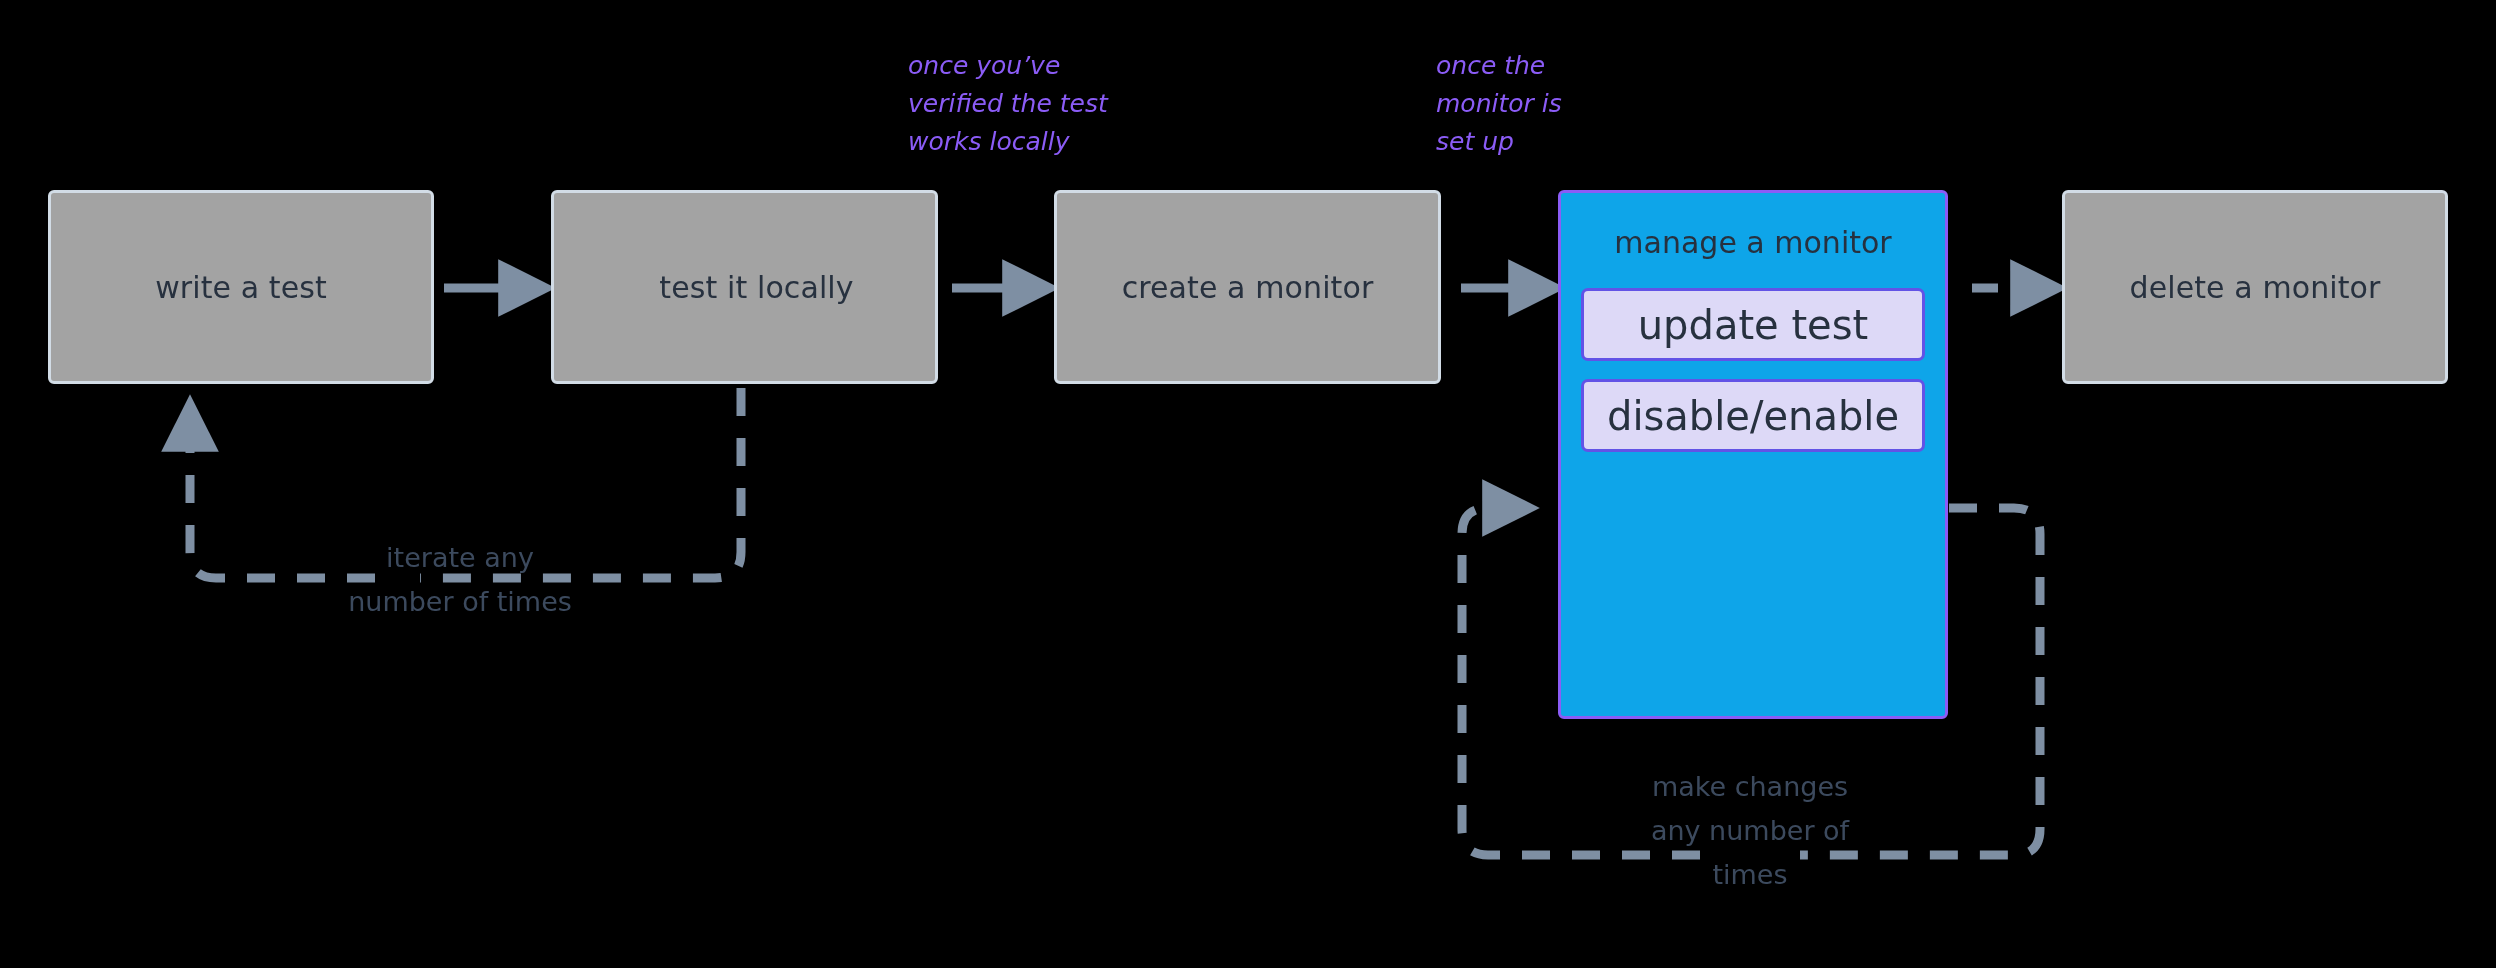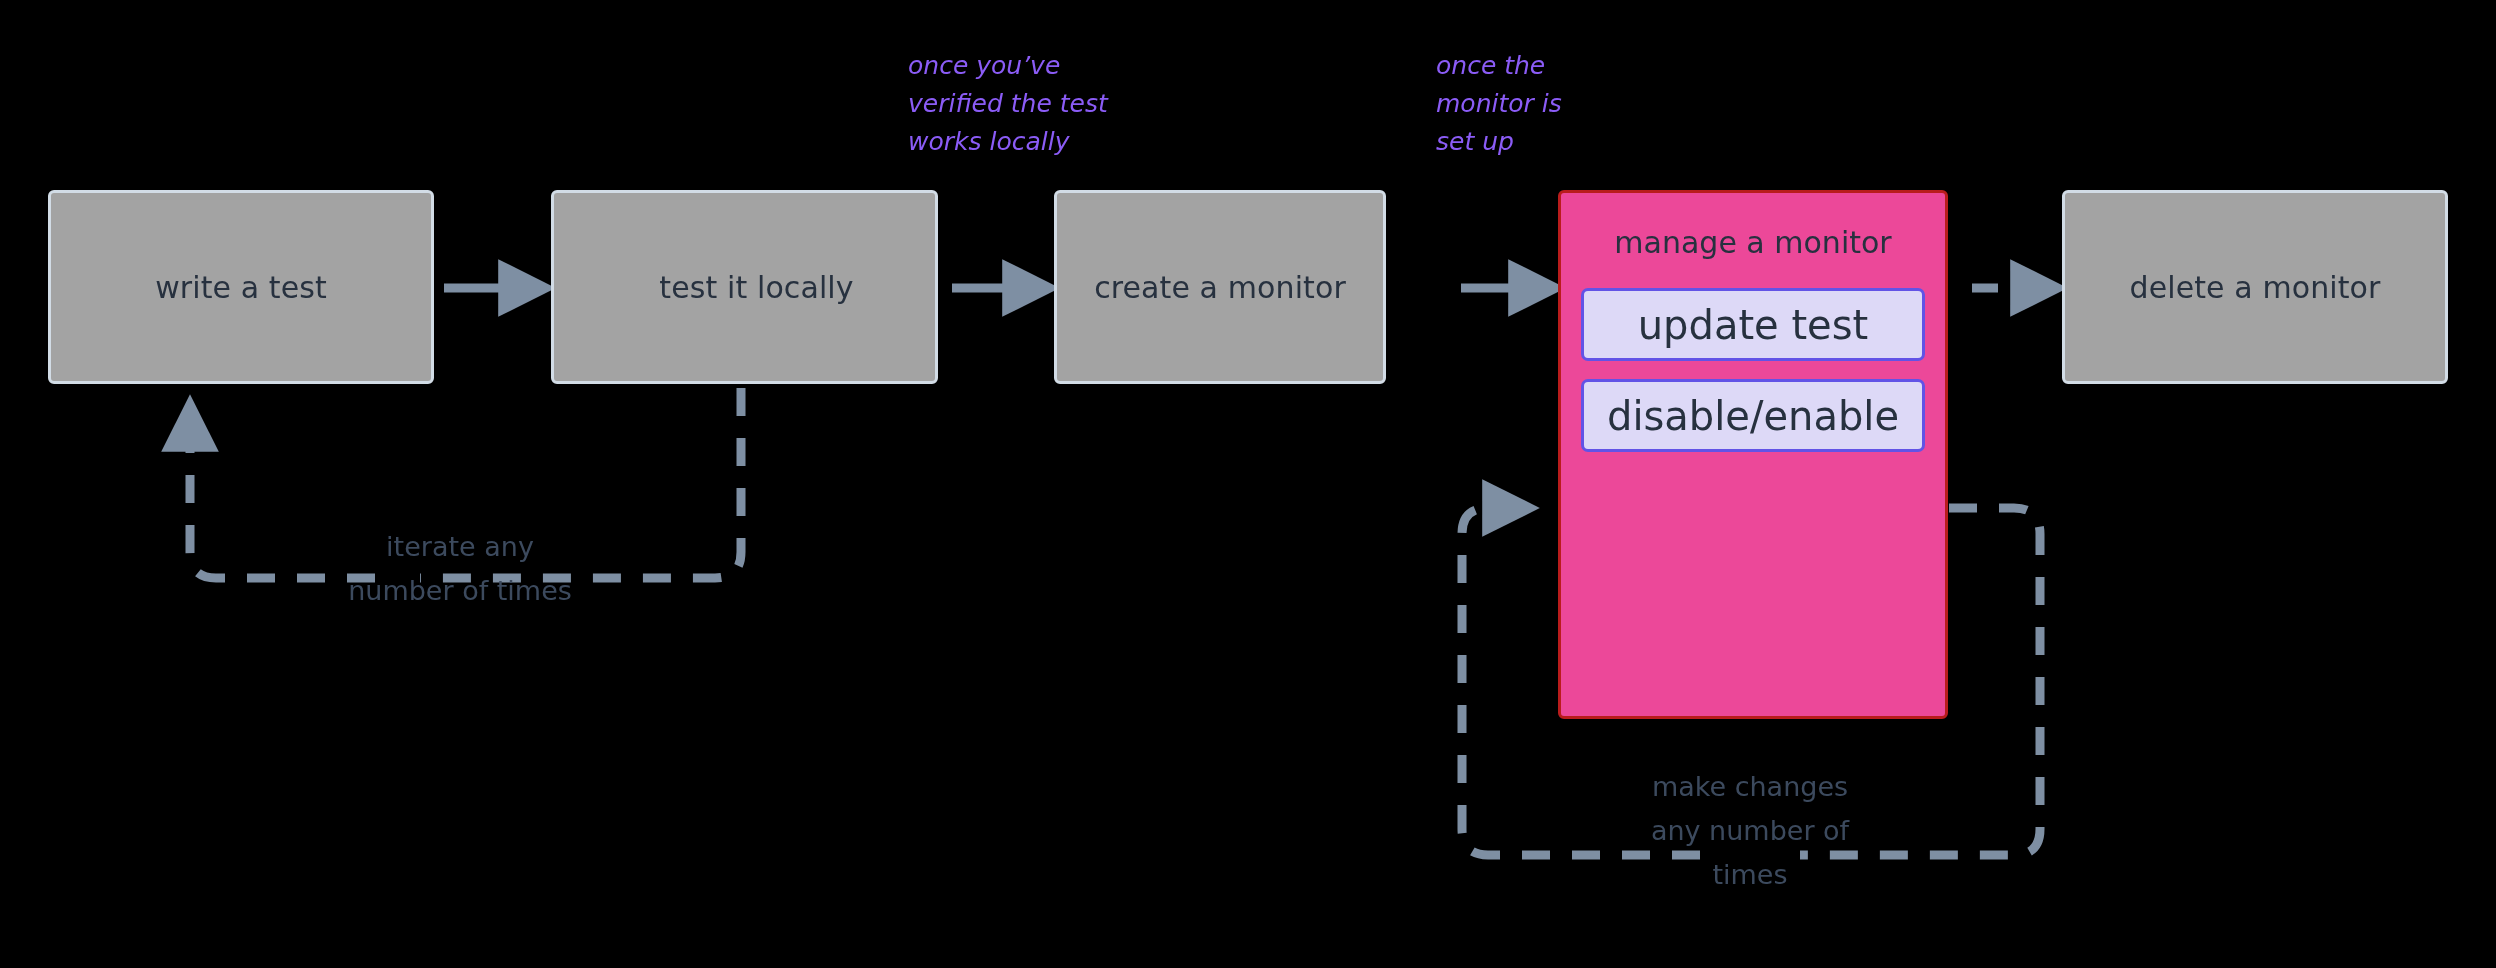--- a/index.html
+++ b/index.html
@@ -42,22 +42,22 @@
     font-size: 30px;
     color: #27313f;
     letter-spacing: 0.1px;
     white-space: nowrap;
   }
 
   
   .card {
     position: absolute;
     box-sizing: border-box;
-    background: #ec4899;
-    border: 3px solid #b91c1c;
+    background: #0ea5e9;
+    border: 3px solid #8b5cf6;
     border-radius: 6px;
     display: flex;
     flex-direction: column;
     align-items: center;
     padding-top: 32px;
   }
   .card-title {
     font-size: 30px;
     color: #27313f;
     white-space: nowrap;
@@ -127,36 +127,36 @@
   </svg>
 
   <div class="note" style="left:908px; top:47px;">once you’ve
 verified the test
 works locally</div>
 
   <div class="note" style="left:1436px; top:47px;">once the
 monitor is
 set up</div>
 
-  <div class="loop-label" style="left:330px; top:525px; width:260px;">iterate any
+  <div class="loop-label" style="left:330px; top:536px; width:260px;">iterate any
 number of times</div>
 
   <div class="loop-label" style="left:1620px; top:765px; width:260px;">make changes
 any number of
 times</div>
 
   <div class="node" style="left:48px; top:190px; width:386px; height:194px;">
     <span class="node-label">write a test</span>
   </div>
 
   <div class="node" style="left:551px; top:190px; width:387px; height:194px;padding-left:24px;">
     <span class="node-label">test it locally</span>
   </div>
 
-  <div class="node" style="left:1054px; top:190px; width:332px; height:194px;">
+  <div class="node" style="left:1054px; top:190px; width:387px; height:194px;">
     <span class="node-label">create a monitor</span>
   </div>
 
   <div class="card" style="left:1558px; top:190px; width:390px; height:529px;">
     <span class="card-title">manage a monitor</span>
 
     <div class="subnode">
       <span class="subnode-label">update test</span>
     </div>
 

